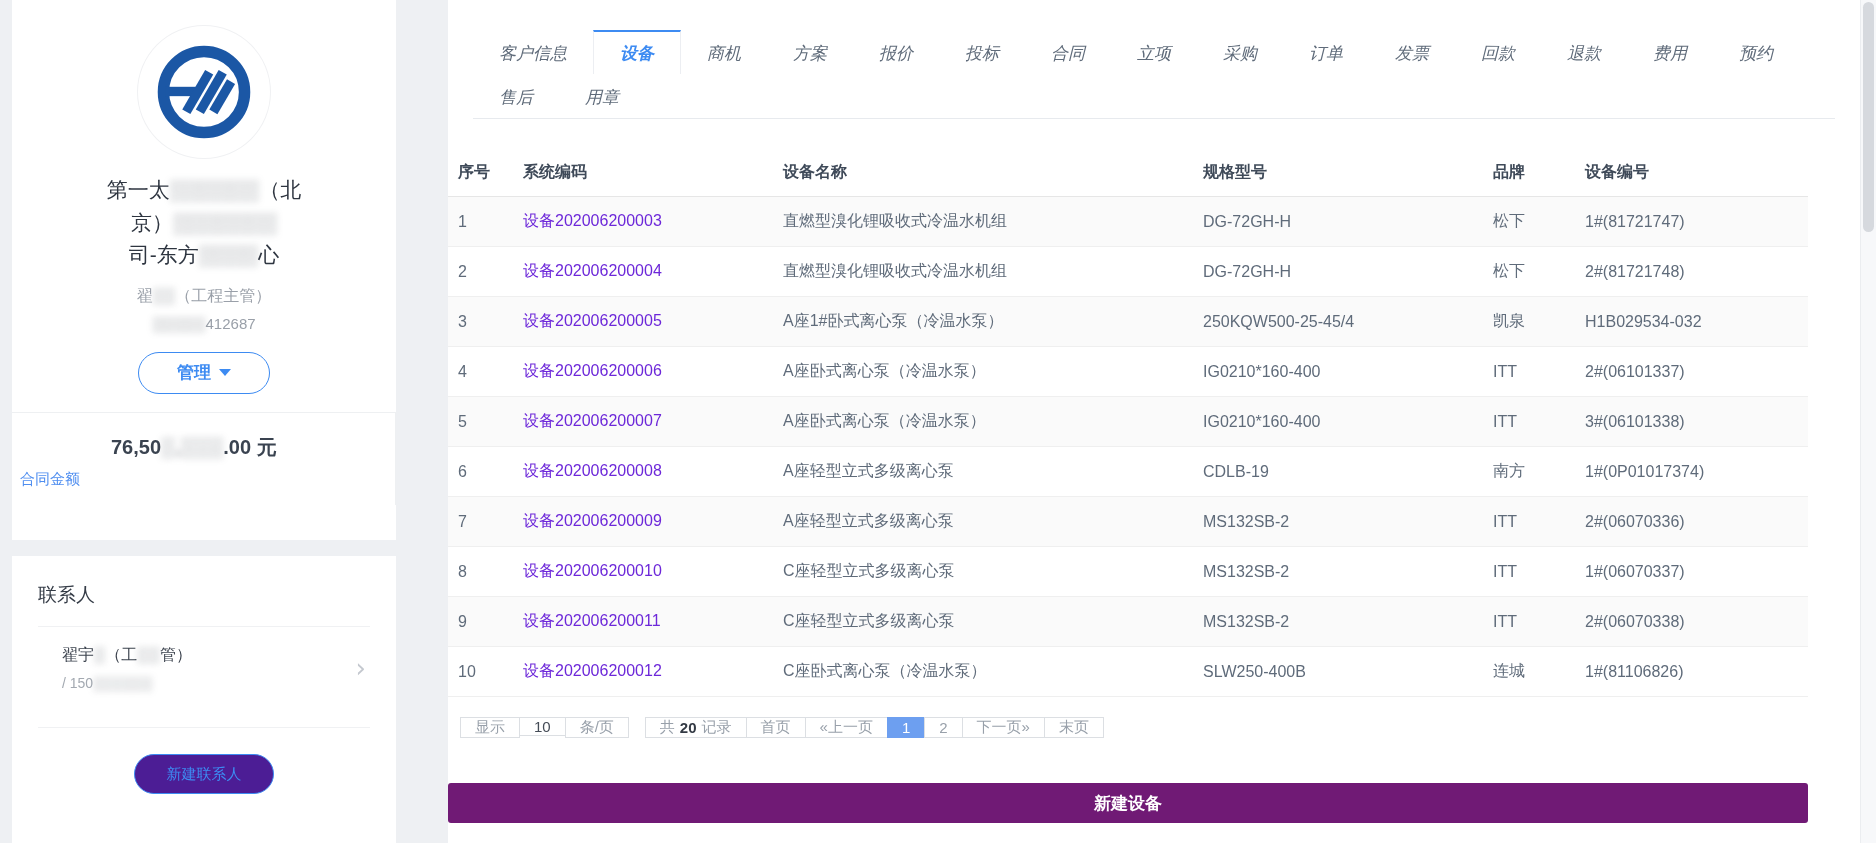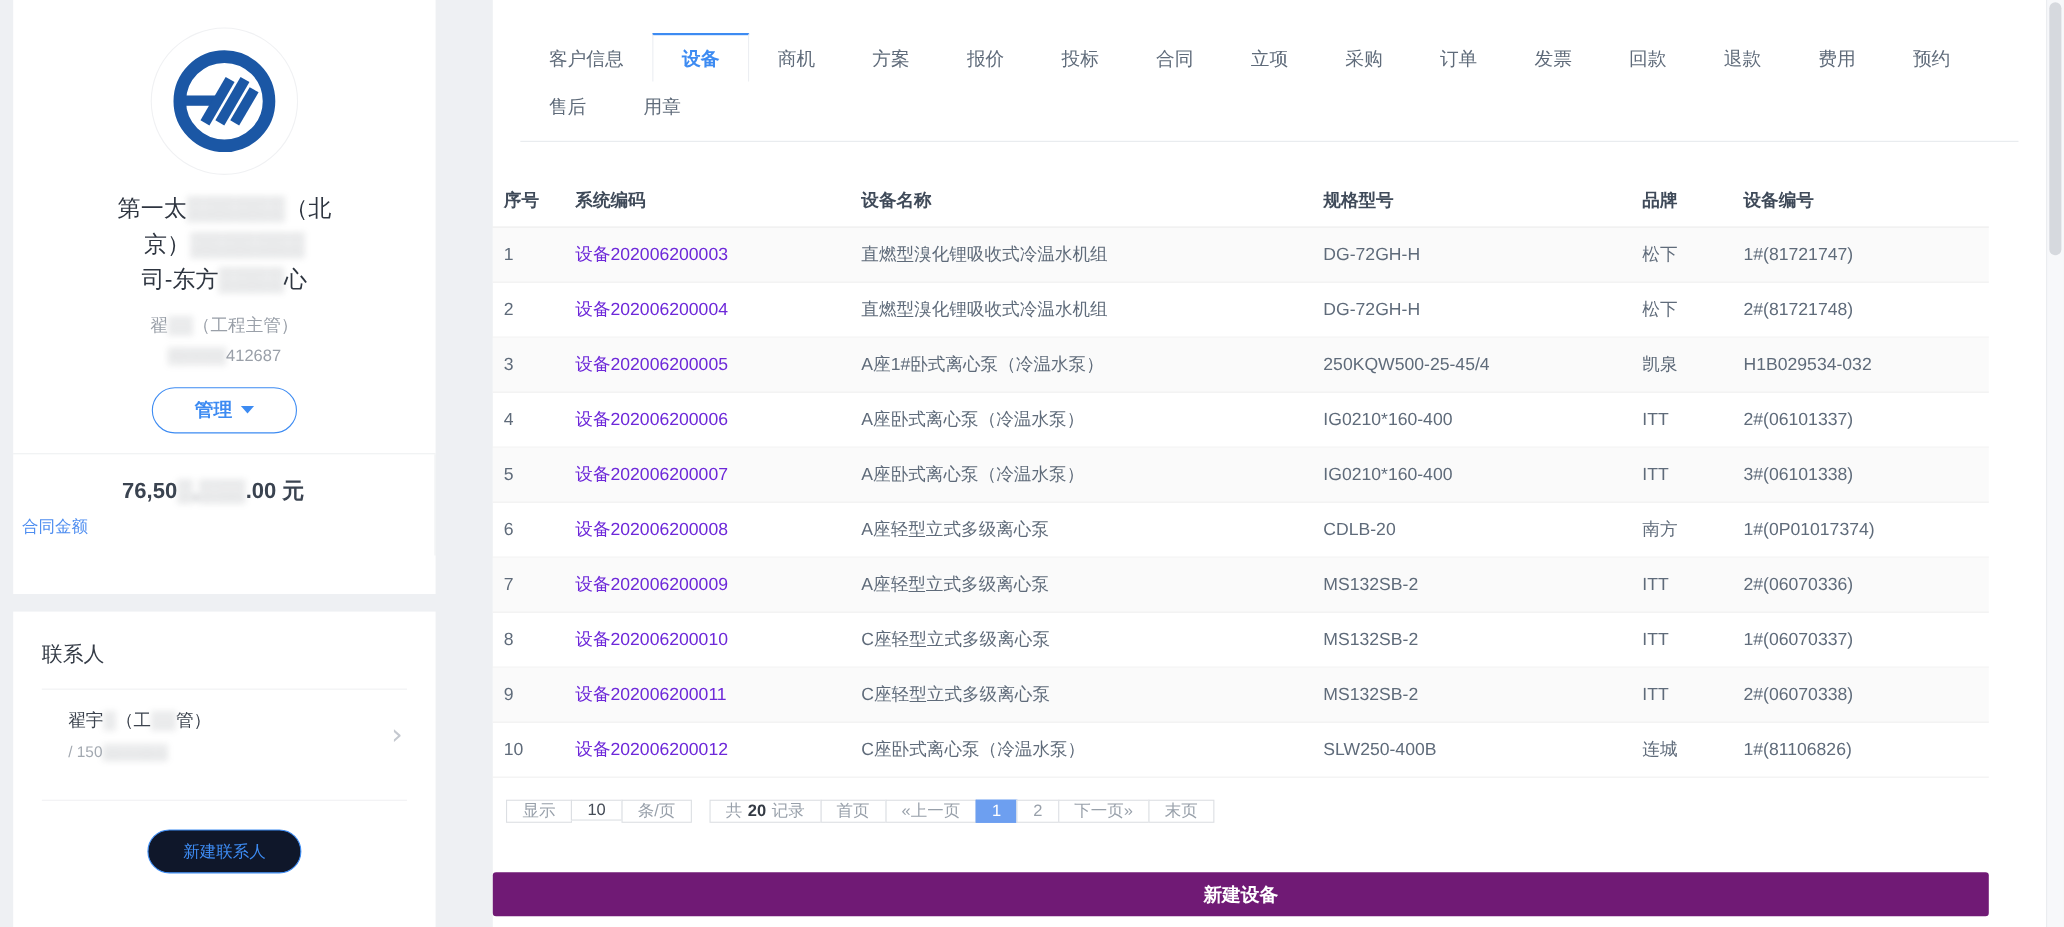--- a/index.html
+++ b/index.html
@@ -37,26 +37,26 @@
   .card2 { padding:26px 26px 0; }
   .contacts-title { font-size:19px; color:#353c47; }
   .c-divider { border-bottom:1px solid #f0f1f3; margin-top:18px; }
   .contact-item { position:relative; padding:18px 30px 18px 24px; cursor:pointer; }
   .contact-item-name { font-size:16px; color:#3c434e; }
   .contact-item-phone { margin-top:9px; font-size:14px; color:#a3a9b1; }
   .chevron { position:absolute; right:4px; top:50%; transform:translateY(-50%);
     color:#c4c8cf; font-size:26px; line-height:1; font-family:"DejaVu Sans",sans-serif; }
   .new-contact-btn { margin:26px auto 0; width:140px; height:40px; border:1px solid #3d8bf2;
     border-radius:20px; color:#3d8bf2; font-size:15px; display:flex; align-items:center;
-    justify-content:center; cursor:pointer; background:#0f172a; }
+    justify-content:center; cursor:pointer; background:#4c1d95; }
 
   
   .main { position:absolute; left:448px; top:0; right:16px; bottom:0; background:#fff; }
-  .tabs-wrap { margin:0 25px; padding-top:30px; padding-bottom:10px; border-bottom:1px solid #e7eaee;
-    display:flex; flex-wrap:wrap; }
+  .tabs-wrap { margin:0 25px; padding-top:30px; border-bottom:1px solid #e7eaee;
+    display:flex; flex-wrap:wrap;font-style:italic; }
   .tab { height:44px; line-height:44px; padding:0 26px; font-size:17px; color:#5f6b7a;
     cursor:pointer; border-top:2px solid transparent; }
   .tab.active { color:#3d8bf2; font-weight:bold; border-top:2px solid #3d8bf2;
     border-left:1px solid #eceef2; border-right:1px solid #eceef2; background:#fff; }
 
   .table { margin-top:30px; }
   .trow { display:grid; grid-template-columns:65px 260px 420px 290px 92px 1fr;
     padding-left:10px; width:1360px; align-items:center; }
   .thead { height:48px; font-size:16px; font-weight:bold; color:#3f4a59; border-bottom:1px solid #e6e6e6; }
   .tbody-row { height:50px; font-size:16px; color:#5f6b7a; border-bottom:1px solid #efefef; }
@@ -194,21 +194,21 @@
           <div><a class="cell-link">设备202006200007</a></div>
           <div>A座卧式离心泵（冷温水泵）</div>
           <div>IG0210*160-400</div>
           <div>ITT</div>
           <div>3#(06101338)</div>
         </div>
         <div class="trow tbody-row">
           <div>6</div>
           <div><a class="cell-link">设备202006200008</a></div>
           <div>A座轻型立式多级离心泵</div>
-          <div>CDLB-20</div>
+          <div>CDLB-19</div>
           <div>南方</div>
           <div>1#(0P01017374)</div>
         </div>
         <div class="trow tbody-row odd">
           <div>7</div>
           <div><a class="cell-link">设备202006200009</a></div>
           <div>A座轻型立式多级离心泵</div>
           <div>MS132SB-2</div>
           <div>ITT</div>
           <div>2#(06070336)</div>

